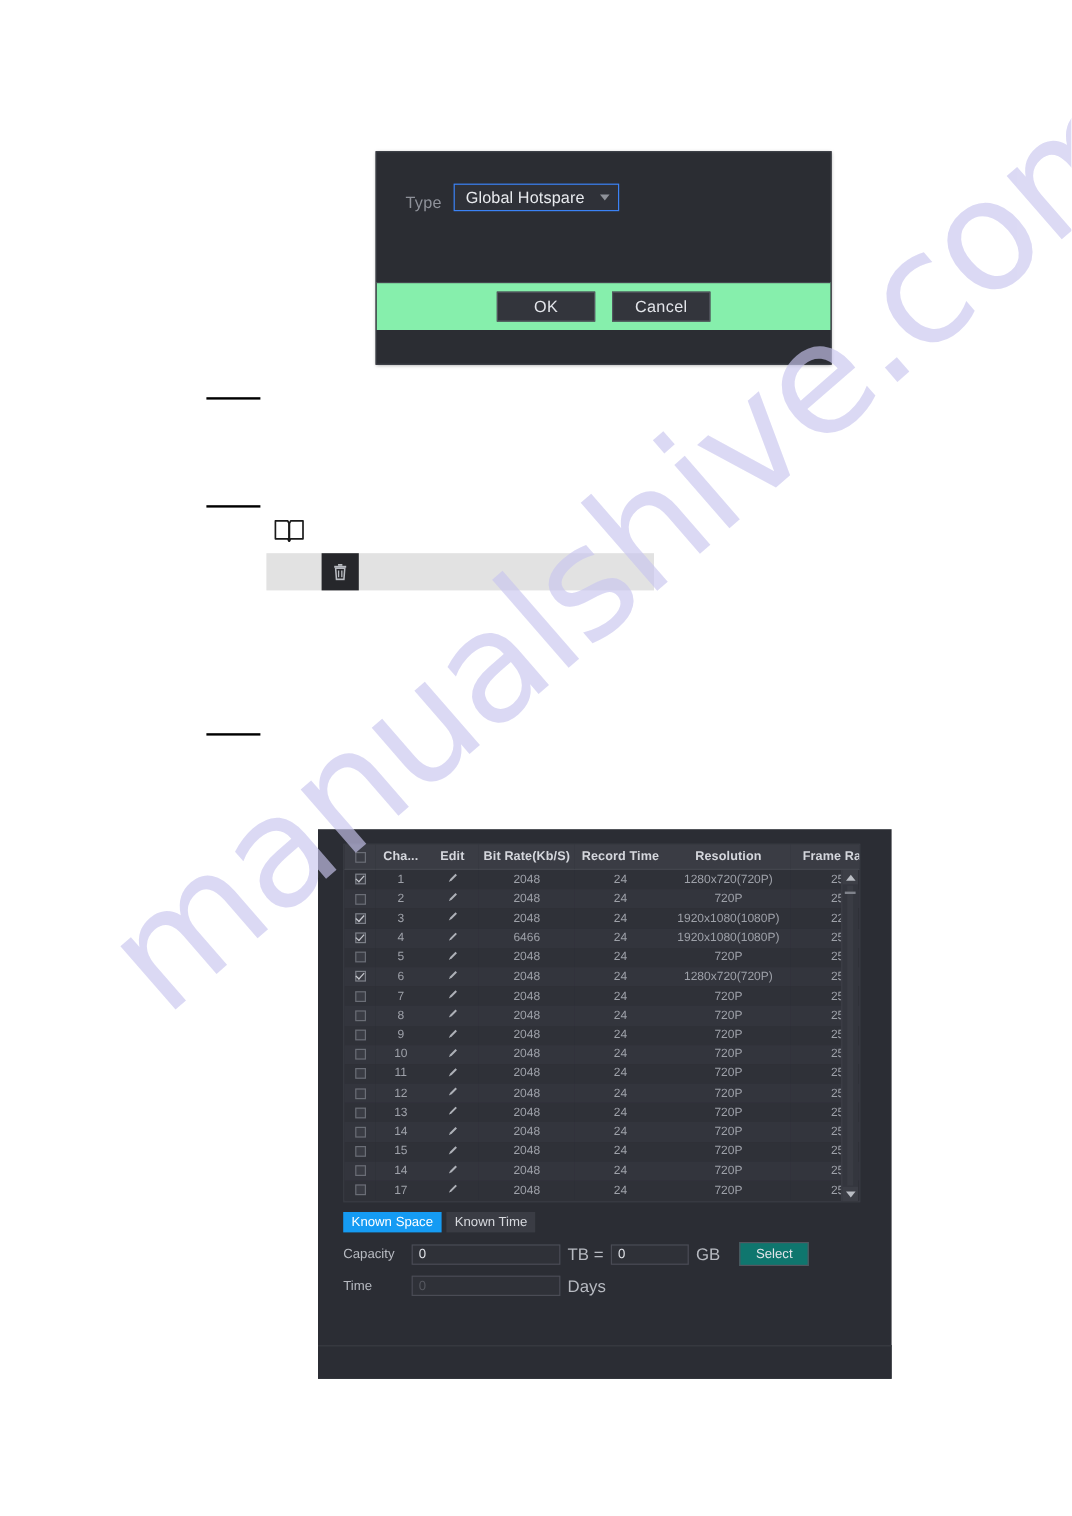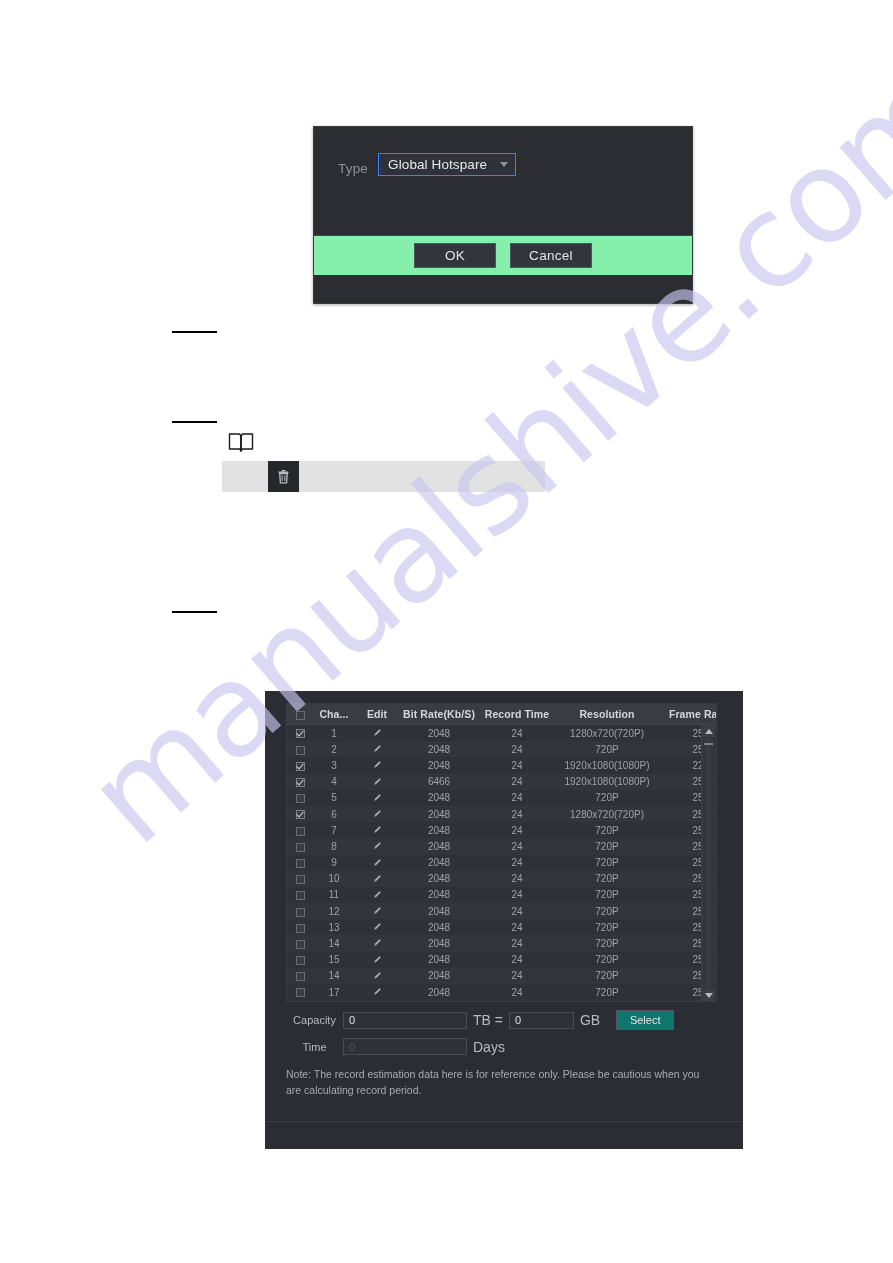--- a/index.html
+++ b/index.html
@@ -309,21 +309,20 @@
   .ctrl-row {
     display: flex;
     align-items: center;
     margin-top: 8px;
     font-size: 11px;
     color: #b7bac1;
   }
   .ctrl-label {
     width: 57px;
     flex: 0 0 57px;
-    text-align: center;
   }
   .inp {
     background: #2f3138;
     border: 1px solid #4a4c55;
     height: 17px;
     color: #dfe1e6;
     font-size: 11px;
     display: flex;
     align-items: center;
     padding-left: 5px;
@@ -628,33 +627,36 @@
         <div class="sbar-up">
           <span class="tri-up"></span>
         </div>
         <div class="sbar-thumb"></div>
         <div class="sbar-down">
           <span class="tri-down"></span>
         </div>
       </div>
     </div>
 
+    <div class="tabs">
+      <div class="tab active">Known Space</div>
+      <div class="tab">Known Time</div>
+    </div>
 
     <div class="ctrl-row">
       <span class="ctrl-label">Capacity</span>
       <div class="inp w-big">0</div>
       <span class="unit">TB =</span>
       <div class="inp w-sm">0</div>
       <span class="unit">GB</span>
       <div class="sel-btn">Select</div>
     </div>
 
     <div class="ctrl-row">
       <span class="ctrl-label">Time</span>
       <div class="inp w-big disabled">0</div>
       <span class="unit">Days</span>
     </div>
 
-    <div class="note">Note: The record estimation data here is for reference only. Please be cautious when you are calculating record period.</div>
   </div>
 
   <div class="nvr-footer"></div>
 </div>
 
 </body></html>

